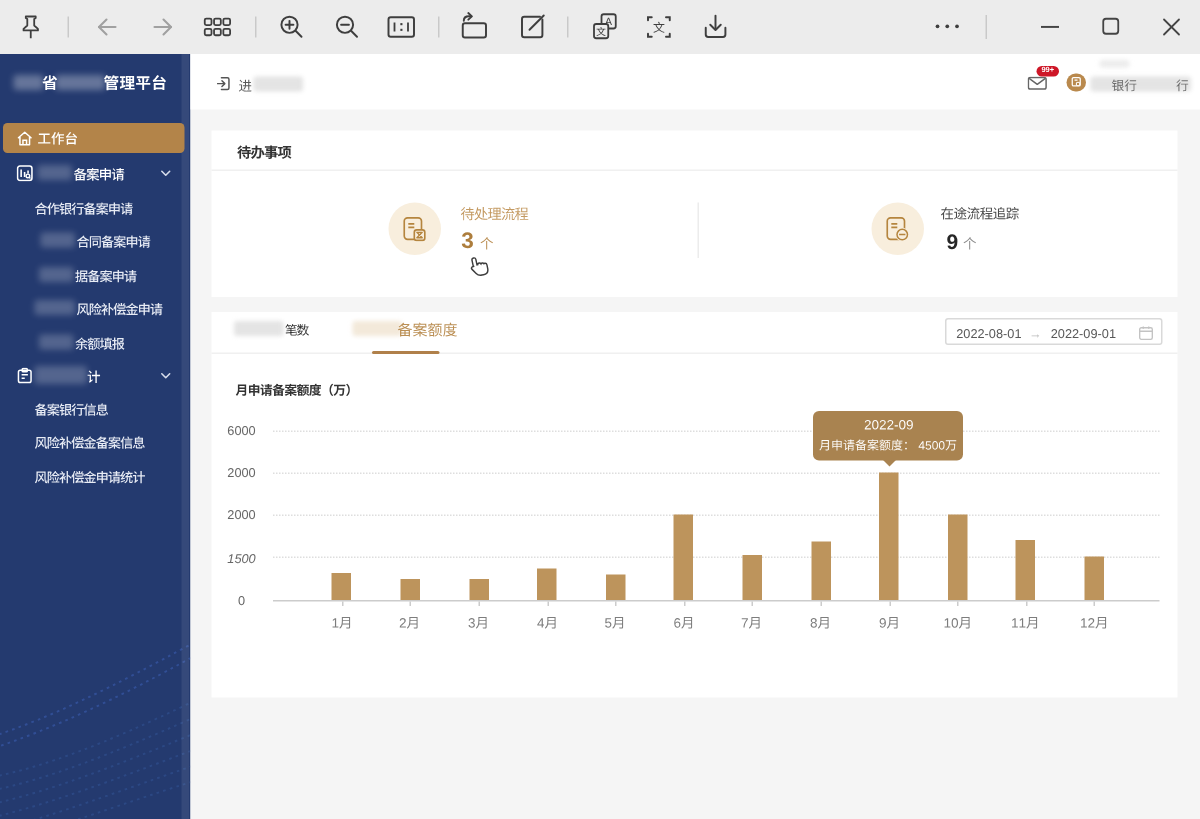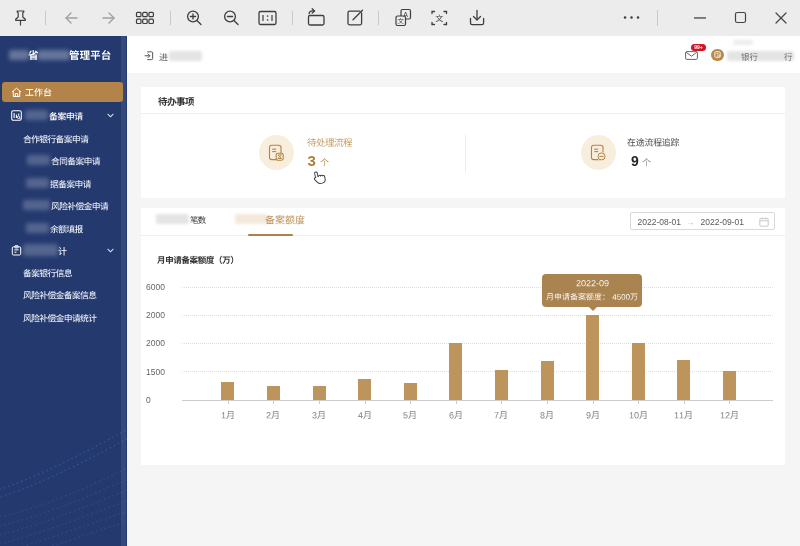--- a/index.html
+++ b/index.html
@@ -15,21 +15,21 @@
 #active-item { position:absolute; left:2px; top:46px; width:121px; height:20px; background:#b38449; border-radius:3px; }
 .chev { position:absolute; width:7px; height:7px; }
 
 #main { position:absolute; left:127px; top:36px; width:673px; height:510px; background:#f5f5f5; }
 #header { position:absolute; left:0; top:0; width:673px; height:37px; background:#fff; }
 .card { position:absolute; left:14px; width:644px; background:#fff; }
 .blur-g { position:absolute; background:#e4e4e4; filter:blur(1.5px); border-radius:2px; }
 
 .gridline { position:absolute; border-top:1px dotted #dedede; height:0; }
 .bar { position:absolute; background:#bd945c; width:13px; }
-.ylab { position:absolute; width:30px; text-align:left; font-size:8.5px; color:#666; }
+.ylab { position:absolute; width:30px; text-align:center; font-size:8.5px; color:#666; }
 </style>
 </head>
 <body>
 <div id="toolbar">
 <svg width="800" height="36" viewBox="0 0 800 36" fill="none">
 
   <g stroke="#3e3e3e" stroke-width="1.2" fill="none">
     <path d="M17.2 11 L23.8 11 L23.8 12 L22.8 12.7 L22.8 17 L25.3 19.3 L25.3 20.3 L15.7 20.3 L15.7 19.3 L18.2 17 L18.2 12.7 L17.2 12 Z" stroke-linejoin="round"></path>
     <line x1="20.5" y1="20.5" x2="20.5" y2="25.5"></line>
   </g>
@@ -329,21 +329,21 @@
         <line x1="6.8" y1="0.6" x2="6.8" y2="2.2"></line>
     </svg>
 
     <svg class="abs" style="left:16.0px;top:46.5px;" width="83" height="13" viewBox="0 0 83 13">
         <path transform="translate(0 8.12)" d="M2.3 -6.8H6.5V-5.8H2.3ZM2.3 -4.8H6.6V-3.8H2.3ZM2.3 -2.8H6.5V-1.8H2.3ZM1.6 -6.8H2.6V-4Q2.6 -3.5 2.6 -2.8Q2.5 -2.2 2.3 -1.5Q2.2 -0.9 1.8 -0.3Q1.5 0.3 1 0.8Q0.9 0.7 0.8 0.5Q0.6 0.4 0.5 0.2Q0.3 0.1 0.2 0Q0.7 -0.4 0.9 -0.9Q1.2 -1.4 1.4 -1.9Q1.5 -2.5 1.6 -3Q1.6 -3.5 1.6 -4ZM6.1 -6.8H7.1V-0.5Q7.1 -0.1 7 0.2Q6.9 0.4 6.6 0.5Q6.3 0.7 5.8 0.7Q5.4 0.7 4.7 0.7Q4.7 0.6 4.6 0.4Q4.5 0.2 4.5 -0Q4.4 -0.2 4.3 -0.3Q4.6 -0.3 4.9 -0.3Q5.2 -0.3 5.5 -0.3Q5.7 -0.3 5.8 -0.3Q5.9 -0.3 6 -0.4Q6.1 -0.4 6.1 -0.5Z M9 -6.1H15.9V-1H14.8V-5.1H10V-1H9ZM9.6 -4.2H15.3V-3.3H9.6ZM9.6 -2.4H15.3V-1.4H9.6ZM11.8 -7.2H12.9V0.8H11.8Z M17 -6.5 17.6 -7.1Q17.9 -6.9 18.1 -6.7Q18.4 -6.4 18.6 -6.2Q18.9 -6 19 -5.8L18.3 -5.1Q18.2 -5.3 18 -5.5Q17.7 -5.8 17.5 -6Q17.2 -6.3 17 -6.5ZM17.7 0.7 17.5 -0.3 17.7 -0.6 19.3 -1.8Q19.4 -1.6 19.5 -1.4Q19.6 -1.1 19.7 -1Q19.1 -0.5 18.7 -0.2Q18.4 0.1 18.2 0.2Q18 0.4 17.9 0.5Q17.7 0.6 17.7 0.7ZM16.6 -4.6H18.3V-3.6H16.6ZM17.7 0.7Q17.7 0.6 17.6 0.4Q17.5 0.2 17.4 0.1Q17.3 -0.1 17.2 -0.2Q17.3 -0.3 17.5 -0.5Q17.6 -0.7 17.6 -1V-4.6H18.6V-0.3Q18.6 -0.3 18.5 -0.2Q18.3 -0.1 18.1 0.1Q18 0.2 17.8 0.4Q17.7 0.5 17.7 0.7ZM20.6 -2.3H23.2V-1.6H20.6ZM19.5 -6.6H24.3V-5.9H19.5ZM19.7 -5.6H24V-4.9H19.7ZM19.2 -4.5H24.5V-3.8H19.2ZM20.6 -1.2H23.2V-0.5H20.6ZM19.8 -3.5H23.2V-2.7H20.8V0.8H19.8ZM23 -3.5H23.9V-0.2Q23.9 0.1 23.9 0.3Q23.8 0.5 23.5 0.6Q23.3 0.7 23 0.7Q22.7 0.8 22.2 0.8Q22.2 0.6 22.1 0.3Q22 0.1 22 -0.1Q22.2 -0.1 22.5 -0.1Q22.7 -0.1 22.8 -0.1Q23 -0.1 23 -0.2ZM21.4 -7.2H22.4V-4.3H21.4Z M27.3 -6.5H30.8V-5.7H27.3ZM30.5 -6.5H30.7L30.9 -6.6L31.6 -6.2Q31.2 -5.6 30.7 -5.1Q30.2 -4.6 29.5 -4.3Q28.9 -3.9 28.2 -3.6Q27.4 -3.4 26.6 -3.2Q25.9 -3 25 -2.9Q25 -3 24.9 -3.2Q24.9 -3.4 24.8 -3.5Q24.7 -3.7 24.6 -3.8Q25.4 -3.9 26.1 -4Q26.9 -4.2 27.5 -4.4Q28.2 -4.6 28.8 -4.9Q29.4 -5.2 29.8 -5.6Q30.2 -6 30.5 -6.4ZM27.3 -5.7Q27.8 -5.2 28.7 -4.9Q29.5 -4.5 30.6 -4.3Q31.7 -4 32.8 -3.9Q32.7 -3.8 32.6 -3.6Q32.5 -3.5 32.4 -3.3Q32.3 -3.1 32.2 -3Q31 -3.1 30 -3.4Q28.9 -3.7 28 -4.2Q27.1 -4.6 26.4 -5.2ZM25.7 -3H31.6V0.8H30.5V-2.1H26.8V0.8H25.7ZM26.2 -1.7H30.9V-0.9H26.2ZM26.2 -0.3H30.9V0.5H26.2ZM28.1 -2.7H29.2V0.1H28.1ZM27.5 -7.3 28.6 -7Q28.1 -6.3 27.4 -5.6Q26.7 -5 25.6 -4.5Q25.6 -4.6 25.4 -4.8Q25.3 -4.9 25.2 -5Q25.1 -5.2 25 -5.2Q25.6 -5.5 26.1 -5.8Q26.6 -6.2 26.9 -6.5Q27.3 -6.9 27.5 -7.3Z M36.3 -2.6H37.3V0.8H36.3ZM33.2 -6.6H40.5V-5.3H39.5V-5.8H34.1V-5.3H33.2ZM33.1 -5.2H40.6V-4.4H33.1ZM33 -2H40.7V-1.2H33ZM36.1 -1.5 36.8 -1.2Q36.4 -0.7 35.9 -0.4Q35.3 -0 34.7 0.2Q34.1 0.5 33.4 0.7Q33.3 0.6 33.2 0.4Q33.1 0.2 33 0.1Q32.9 -0 32.8 -0.1Q33.4 -0.3 34 -0.5Q34.7 -0.7 35.2 -0.9Q35.7 -1.2 36.1 -1.5ZM37.6 -1.5Q37.9 -1.2 38.5 -1Q39 -0.7 39.7 -0.5Q40.3 -0.3 41 -0.2Q40.9 -0.1 40.7 0.1Q40.6 0.2 40.5 0.4Q40.4 0.5 40.3 0.7Q39.7 0.5 39 0.2Q38.4 -0 37.8 -0.4Q37.3 -0.8 36.9 -1.2ZM38.2 -4.8 39.1 -4.6Q38.8 -4 38.3 -3.6Q37.7 -3.1 37.1 -2.9Q36.4 -2.6 35.5 -2.5Q34.6 -2.3 33.4 -2.2Q33.4 -2.4 33.3 -2.6Q33.2 -2.9 33.1 -3Q34.5 -3.1 35.5 -3.2Q36.5 -3.4 37.1 -3.8Q37.8 -4.2 38.2 -4.8ZM34.1 -3.6 34.7 -4.2Q35.5 -4.1 36.3 -3.9Q37.2 -3.8 37.9 -3.6Q38.7 -3.4 39.3 -3.2Q40 -3.1 40.5 -2.9L39.7 -2.2Q39.1 -2.4 38.2 -2.7Q37.3 -2.9 36.2 -3.2Q35.2 -3.4 34.1 -3.6ZM36.1 -7 36.9 -7.3Q37.1 -7.1 37.2 -6.8Q37.3 -6.6 37.4 -6.4L36.5 -6.1Q36.4 -6.3 36.3 -6.5Q36.2 -6.8 36.1 -7ZM34.1 -3.6Q34.4 -3.9 34.8 -4.3Q35.1 -4.7 35.5 -5.1Q35.8 -5.5 36 -5.9L37 -5.6Q36.7 -5.2 36.4 -4.9Q36 -4.5 35.7 -4.1Q35.3 -3.8 35.1 -3.6Z M45.1 -6.7H49V-5.9H45.1ZM46.6 -6.2 47.5 -6Q47.4 -5.6 47.2 -5.3Q47.1 -5 47 -4.7L46.2 -4.9Q46.3 -5.1 46.3 -5.3Q46.4 -5.5 46.5 -5.8Q46.6 -6 46.6 -6.2ZM45.2 -5.1H48.7V-1.2H47.8V-4.4H46V-1.1H45.2ZM46.5 -4.1H47.4Q47.4 -3 47.3 -2.3Q47.2 -1.5 47 -0.9Q46.8 -0.3 46.3 0.1Q45.8 0.5 45 0.8Q45 0.6 44.8 0.4Q44.7 0.2 44.5 0.1Q45.2 -0.2 45.6 -0.5Q46 -0.8 46.2 -1.3Q46.4 -1.8 46.5 -2.5Q46.5 -3.1 46.5 -4.1ZM47 -0.5 47.6 -1.1Q47.8 -1 48.1 -0.8Q48.4 -0.5 48.7 -0.3Q48.9 -0.1 49.1 0L48.6 0.8Q48.4 0.6 48.1 0.4Q47.9 0.1 47.6 -0.1Q47.3 -0.3 47 -0.5ZM41.1 -6.4H45V-4.9H44.1V-5.6H42V-4.9H41.1ZM41.7 -1.9H44.6V0.7H43.7V-1.2H42.6V0.7H41.7ZM42 -0.3H44.1V0.5H42ZM42.4 -5.5 43.3 -5.3Q43 -4.7 42.5 -4.2Q42.1 -3.7 41.5 -3.3Q41.4 -3.4 41.3 -3.5Q41.2 -3.7 41.1 -3.8Q41 -3.9 40.9 -4Q41.4 -4.3 41.8 -4.7Q42.2 -5.1 42.4 -5.5ZM42.7 -4.9H44.1V-4.2H42.3ZM44 -4.9H44.2L44.4 -4.9L44.9 -4.6Q44.6 -3.9 44 -3.3Q43.5 -2.7 42.8 -2.3Q42.1 -1.9 41.3 -1.7Q41.3 -1.8 41.3 -2Q41.2 -2.2 41.1 -2.3Q41 -2.5 41 -2.6Q41.7 -2.8 42.2 -3.1Q42.8 -3.4 43.3 -3.8Q43.8 -4.2 44 -4.8ZM42.4 -7 43.3 -7.2Q43.5 -6.9 43.6 -6.6Q43.8 -6.3 43.8 -6.1L42.8 -5.9Q42.8 -6.1 42.6 -6.4Q42.5 -6.7 42.4 -7ZM41.9 -3.4 42.5 -4Q42.8 -3.8 43.2 -3.6Q43.6 -3.5 43.9 -3.3Q44.3 -3.1 44.6 -2.9Q45 -2.7 45.2 -2.6L44.5 -1.9Q44.3 -2 44 -2.2Q43.6 -2.4 43.3 -2.6Q42.9 -2.8 42.6 -3Q42.2 -3.2 41.9 -3.4Z M51 -4.8H56.9V-4H51ZM51.1 -2.3H55.8V-1.5H51.1ZM52.2 -5.3H53.1V-3.4H54.7V-5.3H55.7V-2.6H52.2ZM55.5 -2.3H55.7L55.9 -2.3L56.5 -2Q56.2 -1.4 55.6 -0.9Q55.1 -0.4 54.3 -0.1Q53.6 0.2 52.8 0.4Q52 0.6 51.1 0.7Q51 0.5 50.9 0.3Q50.8 0 50.7 -0.1Q51.5 -0.2 52.2 -0.3Q53 -0.5 53.6 -0.7Q54.3 -1 54.8 -1.3Q55.2 -1.7 55.5 -2.2ZM52.5 -1.7Q53 -1.2 53.6 -0.9Q54.3 -0.6 55.2 -0.4Q56.1 -0.2 57.2 -0.1Q57.1 -0 56.9 0.1Q56.8 0.3 56.7 0.5Q56.6 0.6 56.6 0.8Q55.5 0.6 54.6 0.4Q53.6 0.1 52.9 -0.3Q52.2 -0.7 51.7 -1.4ZM50.3 -6.5H57V-5.5H50.3ZM49.8 -6.5H50.9V-4.2Q50.9 -3.7 50.8 -3Q50.8 -2.4 50.7 -1.7Q50.6 -1 50.5 -0.4Q50.3 0.2 50 0.7Q49.9 0.7 49.8 0.6Q49.6 0.5 49.4 0.4Q49.2 0.3 49.1 0.3Q49.4 -0.2 49.5 -0.8Q49.7 -1.3 49.7 -2Q49.8 -2.6 49.8 -3.1Q49.8 -3.7 49.8 -4.2ZM52.8 -7.1 53.9 -7.3Q54 -7 54.1 -6.7Q54.2 -6.4 54.3 -6.1L53.2 -5.9Q53.2 -6.1 53.1 -6.4Q53 -6.8 52.8 -7.1Z M62.7 -3.2Q62.7 -4.1 62.9 -4.9Q63.1 -5.7 63.5 -6.3Q63.9 -6.9 64.4 -7.3L65.2 -7Q64.7 -6.5 64.4 -5.9Q64.1 -5.4 63.9 -4.7Q63.6 -4 63.6 -3.2Q63.6 -2.4 63.9 -1.7Q64.1 -1.1 64.4 -0.5Q64.7 0 65.2 0.5L64.4 0.9Q63.9 0.4 63.5 -0.2Q63.1 -0.8 62.9 -1.6Q62.7 -2.3 62.7 -3.2Z M65.7 -6.6H73.2V-5.6H65.7ZM68.4 -4.3H71.8V-3.3H68.4ZM71.5 -4.3H72.5Q72.5 -4.3 72.5 -4.2Q72.5 -4.1 72.5 -4Q72.5 -3.9 72.5 -3.8Q72.5 -2.8 72.4 -2.1Q72.3 -1.4 72.3 -0.9Q72.2 -0.5 72.1 -0.2Q72 0.1 71.9 0.2Q71.7 0.5 71.5 0.5Q71.3 0.6 71 0.7Q70.7 0.7 70.3 0.7Q69.9 0.7 69.5 0.7Q69.5 0.5 69.4 0.2Q69.3 -0.1 69.1 -0.3Q69.6 -0.3 70 -0.3Q70.4 -0.3 70.6 -0.3Q70.7 -0.3 70.8 -0.3Q70.9 -0.3 71 -0.4Q71.1 -0.5 71.2 -0.9Q71.3 -1.3 71.3 -2.1Q71.4 -2.9 71.5 -4.1ZM67.7 -5.8H68.8Q68.7 -5.1 68.7 -4.3Q68.6 -3.6 68.5 -2.9Q68.3 -2.1 68.1 -1.5Q67.8 -0.8 67.3 -0.3Q66.8 0.3 66.1 0.8Q66 0.5 65.8 0.3Q65.6 0.1 65.4 -0.1Q66 -0.5 66.5 -1Q66.9 -1.4 67.1 -2Q67.4 -2.6 67.5 -3.2Q67.6 -3.9 67.6 -4.5Q67.7 -5.2 67.7 -5.8Z M76.2 -3.2Q76.2 -2.3 76 -1.6Q75.8 -0.8 75.4 -0.2Q75 0.4 74.5 0.9L73.7 0.5Q74.2 0 74.5 -0.5Q74.8 -1.1 75 -1.7Q75.3 -2.4 75.3 -3.2Q75.3 -4 75 -4.7Q74.8 -5.4 74.5 -5.9Q74.2 -6.5 73.7 -7L74.5 -7.3Q75 -6.9 75.4 -6.3Q75.8 -5.7 76 -4.9Q76.2 -4.1 76.2 -3.2Z" fill="#333"></path>
       </svg>
 
     <div class="ylab" style="left:5px;top:74px;">6000</div>
     <div class="ylab" style="left:5px;top:102.2px;">2000</div>
     <div class="ylab" style="left:5px;top:130.4px;">2000</div>
-    <div class="ylab" style="left:5px;top:158.6px;">1500</div>
+    <div class="ylab" style="left:5px;top:158.6px;font-style:italic;">1500</div>
     <div class="ylab" style="left:5px;top:186.8px;">0</div>
     <div class="gridline" style="left:41px;top:78.8px;width:591px;"></div>
     <div class="gridline" style="left:41px;top:107px;width:591px;"></div>
     <div class="gridline" style="left:41px;top:135.2px;width:591px;"></div>
     <div class="gridline" style="left:41px;top:163.4px;width:591px;"></div>
     <div class="abs" style="left:41px;top:191.6px;width:591px;height:1px;background:#ccc;"></div>
     <div class="abs" style="left:86.8px;top:192.6px;width:1px;height:3px;background:#ccc;"></div>
     <div class="abs" style="left:132.4px;top:192.6px;width:1px;height:3px;background:#ccc;"></div>
     <div class="abs" style="left:178.0px;top:192.6px;width:1px;height:3px;background:#ccc;"></div>
     <div class="abs" style="left:223.6px;top:192.6px;width:1px;height:3px;background:#ccc;"></div>

